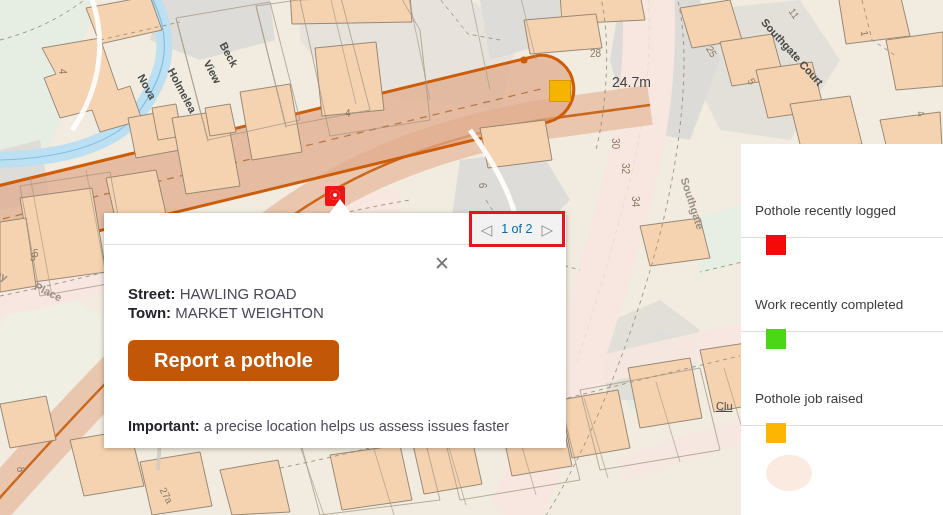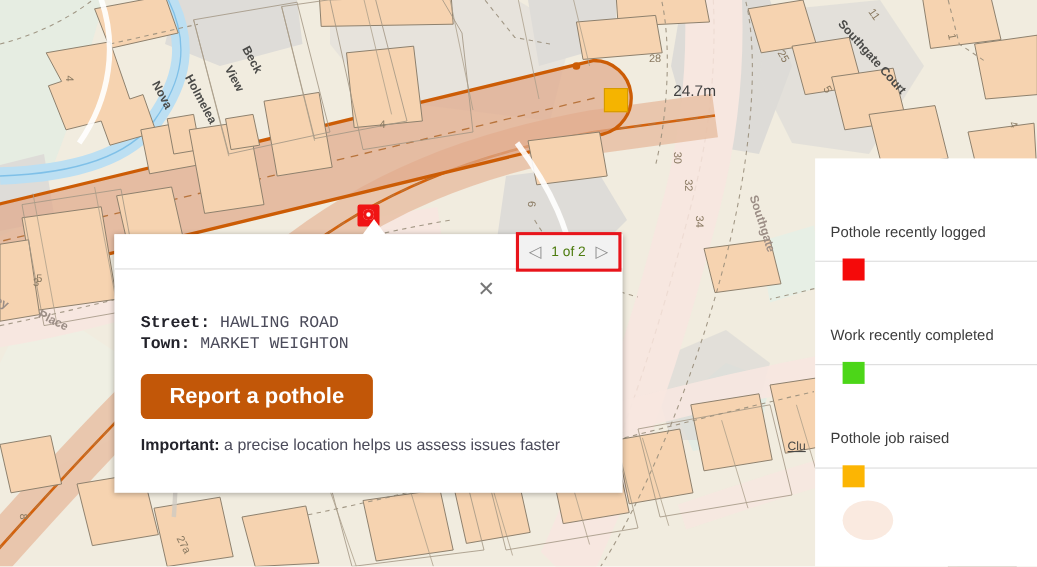--- a/index.html
+++ b/index.html
@@ -115,21 +115,21 @@
   }
   .pager-arrow {
     font-size: 15px;
     color: #8d8d8d;
     line-height: 1;
     cursor: pointer;
     user-select: none;
   }
   #pager-count {
     font-size: 12.5px;
-    color: #4d7c0f;
+    color: #0369a1;
   }
   #popup-close {
     position: absolute;
     left: 430px; top: 252px;
     width: 24px; height: 24px;
     font-size: 19px;
     color: #777777;
     line-height: 24px;
     text-align: center;
     cursor: pointer;
@@ -137,40 +137,39 @@
     z-index: 62;
   }
   #popup-body {
     padding: 39px 24px 0 24px;
   }
   .field-line {
     font-size: 15px;
     color: #4b4b5a;
     line-height: 19px;
     white-space: nowrap;
-    font-family: Liberation Mono, monospace;
   }
   .field-line b { color: #23232b; }
 
   #report-btn {
     display: inline-block;
     margin-top: 18px;
     background: #c25708;
     color: #ffffff;
     font-size: 20px;
     font-weight: bold;
     padding: 9px 26px;
     border-radius: 6px;
     border: none;
     cursor: pointer;
     font-family: "Liberation Sans", sans-serif;
     text-align: right;
   }
   #important-text {
-    margin-top: 14px;
+    margin-top: 35px;
     font-size: 14.5px;
     color: #4b4b5a;
     line-height: 21px;
     max-width: 392px;
   }
   #important-text b { color: #23232b; }
 
   
   #legend {
     position: absolute;

